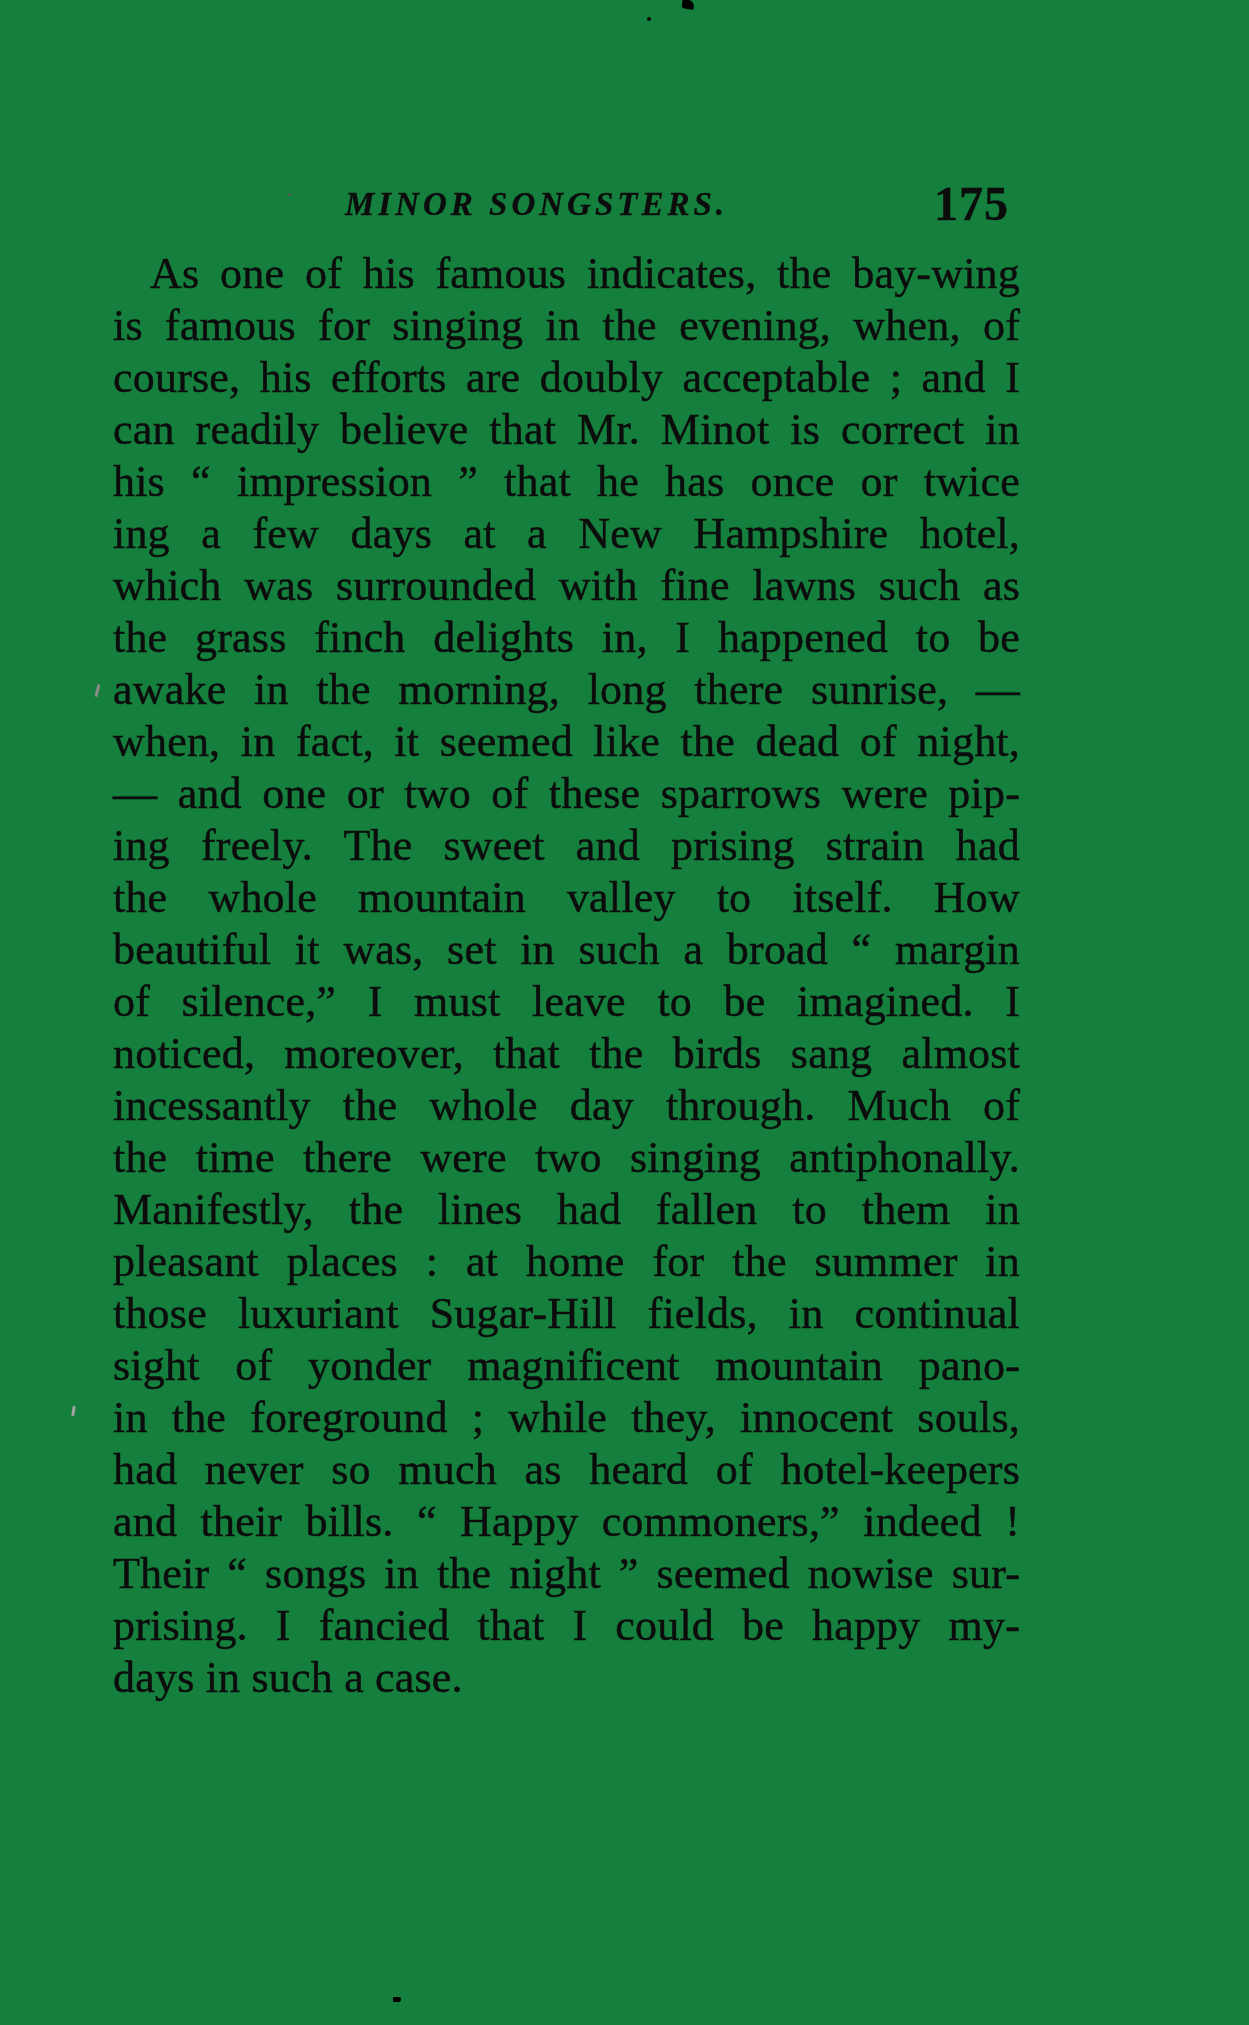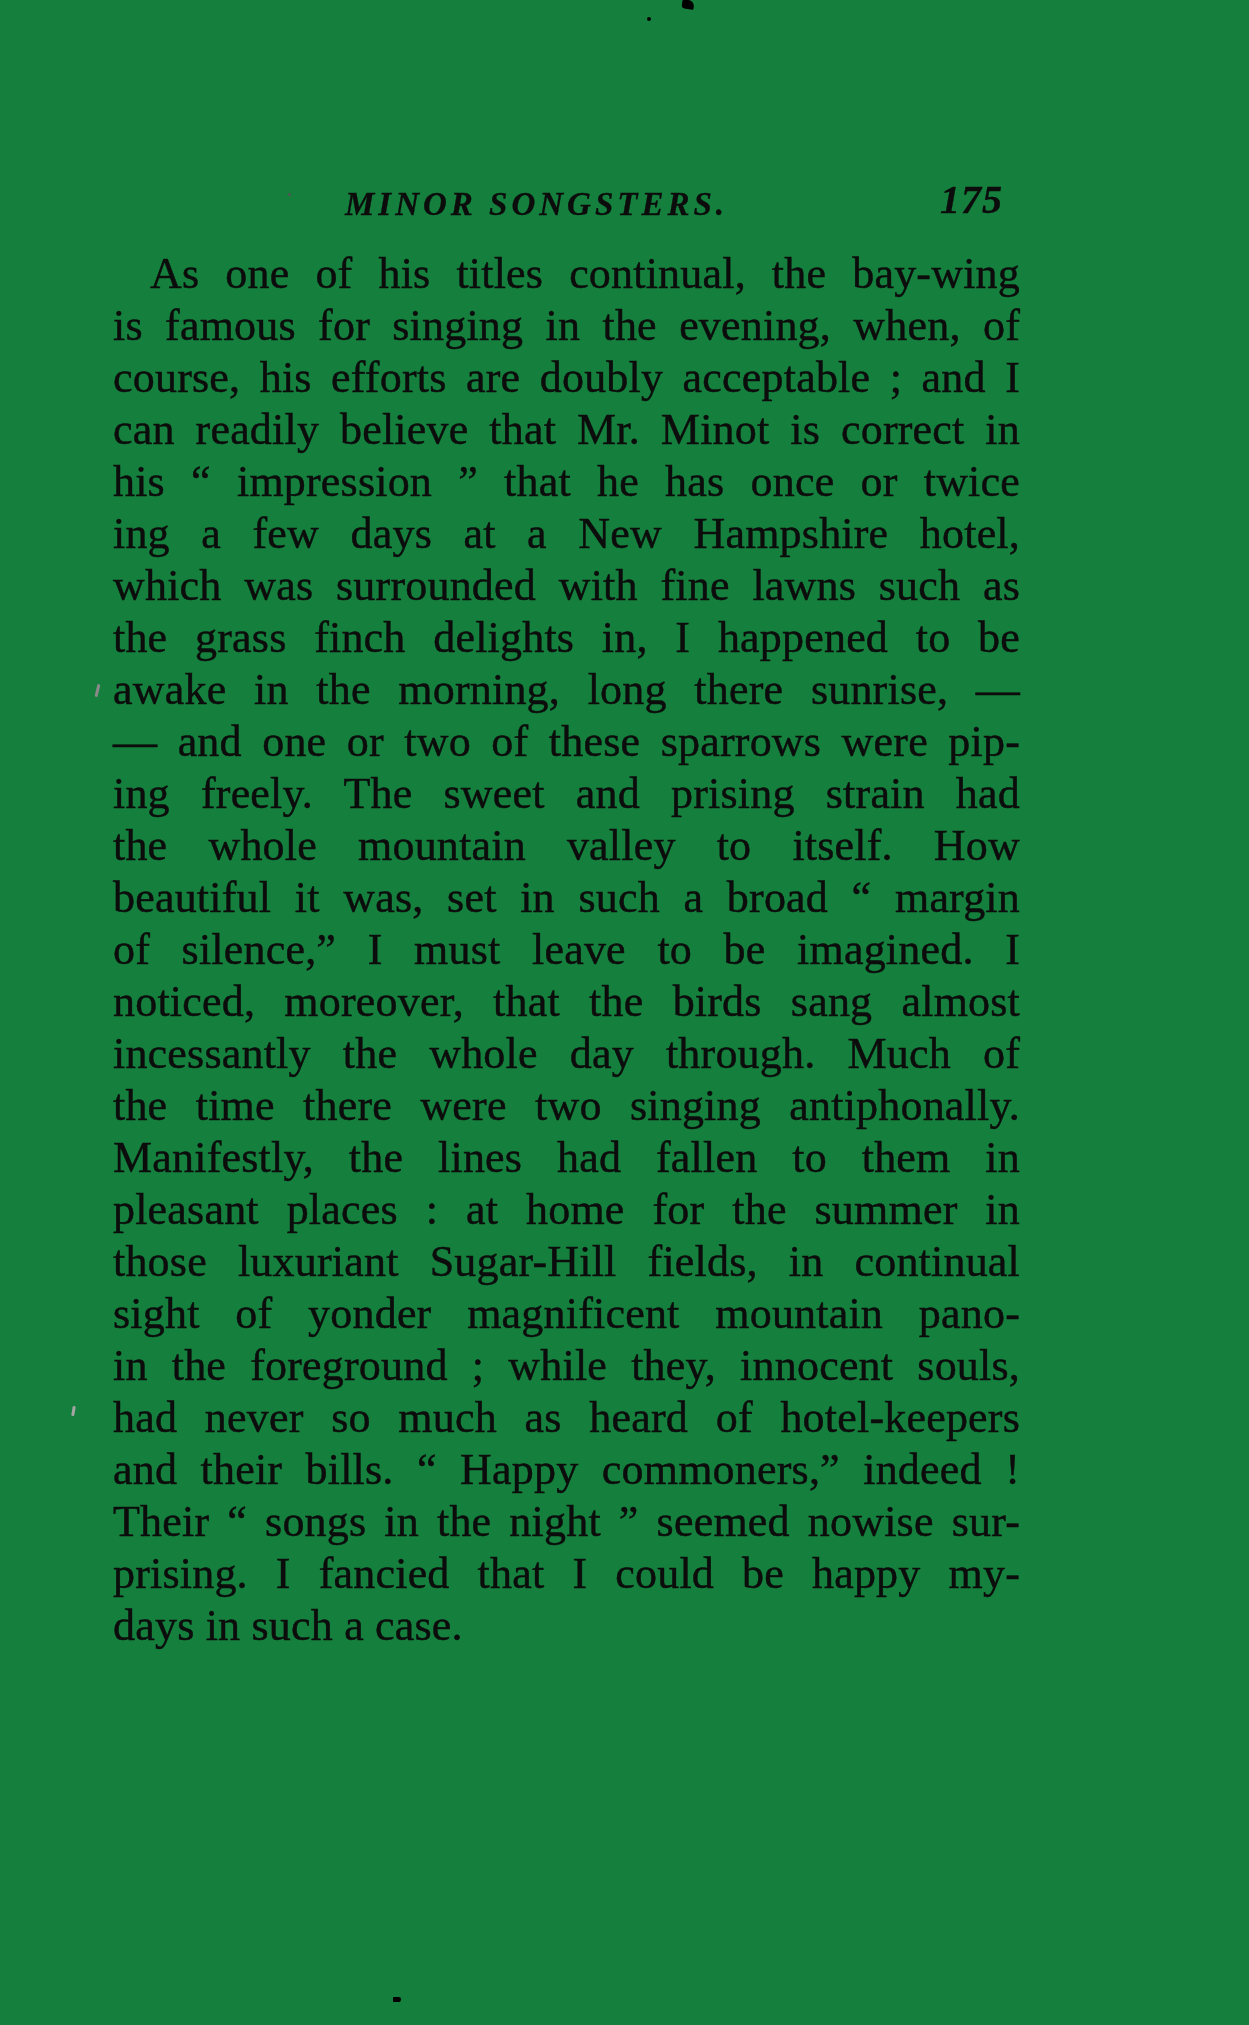--- a/index.html
+++ b/index.html
@@ -23,25 +23,24 @@
   .head-title {
     position: absolute; left: 0; right: 60px;
     text-align: center;
     font-style: italic;
     font-weight: bold;
     font-size: 33px;
     letter-spacing: 4px;
     -webkit-text-stroke: 0.3px #0c0c0c;
   }
   .page-number {
-    position: absolute; right: 17px; top: -10px;
-    font-size: 40px;
+    position: absolute; right: 11px; top: -10px;
+    font-size: 48px;
     font-weight: bold;
     letter-spacing: 1px;
-    font-style: italic;
     -webkit-text-stroke: 0.3px #0c0c0c;
   }
   .body-text {
     position: absolute;
     top: 248px; left: 113px; width: 907px;
   }
   .text-line {
     font-size: 44px;
     line-height: 52px;
     text-align: justify;
@@ -63,29 +62,30 @@
 <body>
 
 <div class="page">
 
   <div class="running-head">
     <div class="head-title">MINOR SONGSTERS.</div>
     <div class="page-number">175</div>
   </div>
 
   <div class="body-text">
-      <div class="text-line first">As one of his titles continual, the bay-wing</div>
+      <div class="text-line first">As one of his famous indicates, the bay-wing</div>
       <div class="text-line">is famous for singing in  the  evening, when, of</div>
       <div class="text-line">course, his efforts are doubly acceptable ; and I</div>
       <div class="text-line">can readily believe that Mr. Minot is correct in</div>
       <div class="text-line">his “ impression ” that he has  once  or  twice</div>
       <div class="text-line">ing  a  few days  at  a  New  Hampshire  hotel,</div>
       <div class="text-line">which was surrounded with  fine  lawns  such as</div>
       <div class="text-line">the grass  finch  delights  in, I  happened  to  be</div>
       <div class="text-line">awake in the  morning,  long  there  sunrise, —</div>
+      <div class="text-line">when, in fact, it seemed like the dead of  night,</div>
       <div class="text-line">— and one or  two of  these  sparrows were pip-</div>
       <div class="text-line">ing freely.   The  sweet  and  prising  strain  had</div>
       <div class="text-line">the  whole  mountain  valley  to  itself.    How</div>
       <div class="text-line">beautiful  it  was, set  in  such  a broad  “ margin</div>
       <div class="text-line">of  silence,”  I  must  leave  to  be  imagined.   I</div>
       <div class="text-line">noticed,  moreover,  that  the  birds  sang  almost</div>
       <div class="text-line">incessantly the  whole  day  through.    Much  of</div>
       <div class="text-line">the  time  there  were  two  singing  antiphonally.</div>
       <div class="text-line">Manifestly,  the  lines  had  fallen  to  them  in</div>
       <div class="text-line">pleasant  places :  at  home  for  the  summer  in</div>

